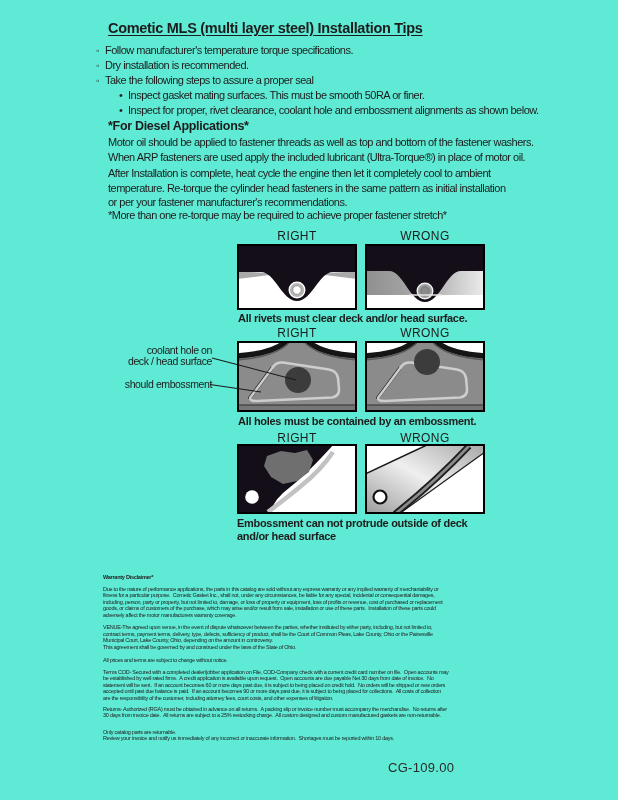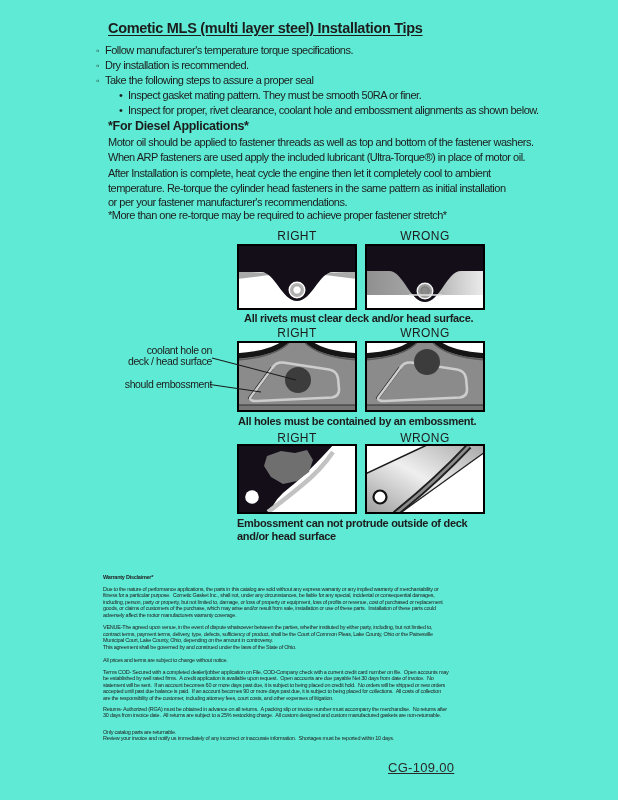--- a/index.html
+++ b/index.html
@@ -25,34 +25,34 @@
   .annot{width:124px;text-align:right;font-size:10.5px;letter-spacing:-0.4px;line-height:10.8px;white-space:pre-wrap;}
   .panel{display:block;}
   .legal{left:103px;top:574px;width:430px;height:175px;}
   .legal-scale{
     width:870px;transform:scale(0.5);transform-origin:0 0;
     font-size:11px;letter-spacing:-0.5px;line-height:12.9px;color:#222222;
   }
   .lg-h{font-weight:bold;margin:0 0 10px 0;white-space:pre-wrap;}
   .lg-p{margin:0 0 13px 0;white-space:pre-wrap;}
   .lg-p.m11{margin-bottom:11px;} .lg-p.m10{margin-bottom:10px;} .lg-p.m20{margin-bottom:20px;} .lg-p.m0{margin-bottom:0;}
-  .footer-code{left:388px;top:760px;font-size:13px;letter-spacing:0.3px;color:#2a2a2a;text-decoration:underline;}
+  .footer-code{left:388px;top:760px;font-size:13px;letter-spacing:0.3px;color:#2a2a2a;}
 </style>
 </head>
 <body>
 
 <div class="page">
 
   <div class="abs title">Cometic MLS (multi layer steel) Installation Tips</div>
 
   <div class="abs bullets">
     <div class="bullet"><span class="glyph">◦</span><span>Follow manufacturer's temperature torque specifications.</span></div>
     <div class="bullet"><span class="glyph">◦</span><span>Dry installation is recommended.</span></div>
     <div class="bullet"><span class="glyph">◦</span><span>Take the following steps to assure a proper seal</span></div>
-    <div class="bullet sub"><span class="glyph">•</span><span>Inspect gasket mating pattern.  They must be smooth 50RA or finer.</span></div>
+    <div class="bullet sub"><span class="glyph">•</span><span>Inspect gasket mating surfaces.  This must be smooth 50RA or finer.</span></div>
     <div class="bullet sub"><span class="glyph">•</span><span>Inspect for proper, rivet clearance, coolant hole and embossment alignments as shown below.</span></div>
   </div>
 
   <div class="abs h2">*For Diesel Applications*</div>
   <div class="abs para p1">Motor oil should be applied to fastener threads as well as top and bottom of the fastener washers.
 When ARP fasteners are used apply the included lubricant (Ultra-Torque®) in place of motor oil.</div>
   <div class="abs para p2">After Installation is complete, heat cycle the engine then let it completely cool to ambient
 temperature. Re-torque the cylinder head fasteners in the same pattern as initial installation
 or per your fastener manufacturer's recommendations.</div>
   <div class="abs para pnote">*More than one re-torque may be required to achieve proper fastener stretch*</div>
@@ -80,21 +80,21 @@
     </defs>
     <rect x="0" y="0" width="120" height="66" fill="#ffffff"></rect>
     <rect x="0" y="27" width="120" height="24" fill="url(#g-deck1)"></rect>
     <path d="M0,0 H120 V27 H96 C82,27 75,58 60,58 C45,58 38,27 24,27 H0 Z" fill="#140e18"></path>
     <circle cx="60" cy="47" r="7.8" fill="#9c9c9c" stroke="#f2f2f2" stroke-width="1.4"></circle>
     <circle cx="60" cy="47" r="4.2" fill="#8a8a8a" stroke="#6f6f6f" stroke-width="0.8"></circle>
     <line x1="44" y1="51" x2="77" y2="51" stroke="#e6e6e6" stroke-width="1.6"></line>
     <rect x="1" y="1" width="118" height="64" fill="none" stroke="#000000" stroke-width="2"></rect>
   </svg>
 
-  <div class="abs caption" style="left:238px;top:312px;margin-left:6px;">All rivets must clear deck and/or head surface.</div>
+  <div class="abs caption" style="left:238px;top:312px;">All rivets must clear deck and/or head surface.</div>
 
   <div class="abs rw-label" style="left:237px;top:326px;">RIGHT</div>
   <div class="abs rw-label" style="left:365px;top:326px;">WRONG</div>
 
   <div class="abs annot" style="left:88px;top:345px;">coolant hole on
 deck / head surface</div>
   <div class="abs annot" style="left:88px;top:379px;">should embossment</div>
 
   <svg class="abs panel" style="left:237px;top:341px;" width="120" height="71" viewBox="0 0 120 71">
     <rect x="0" y="0" width="120" height="71" fill="#ffffff"></rect>

